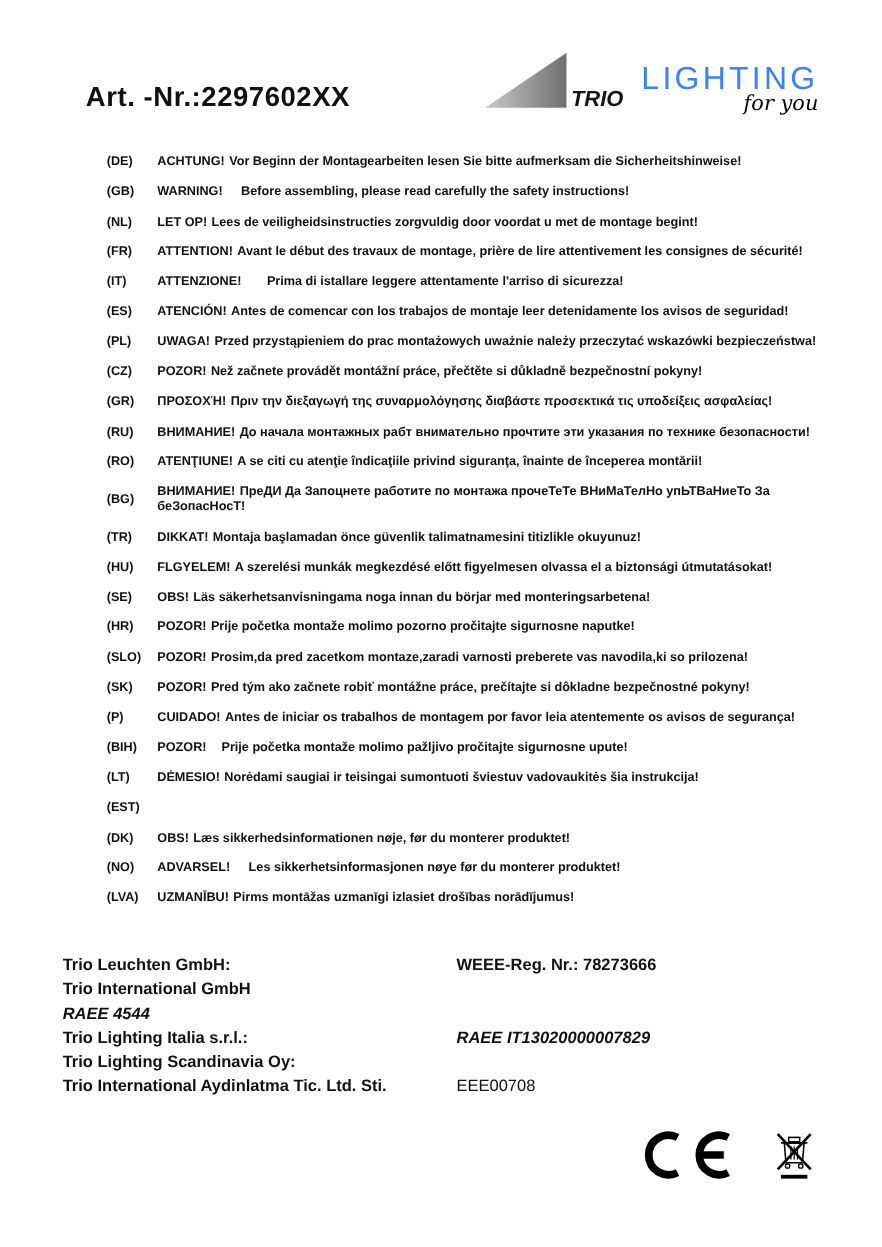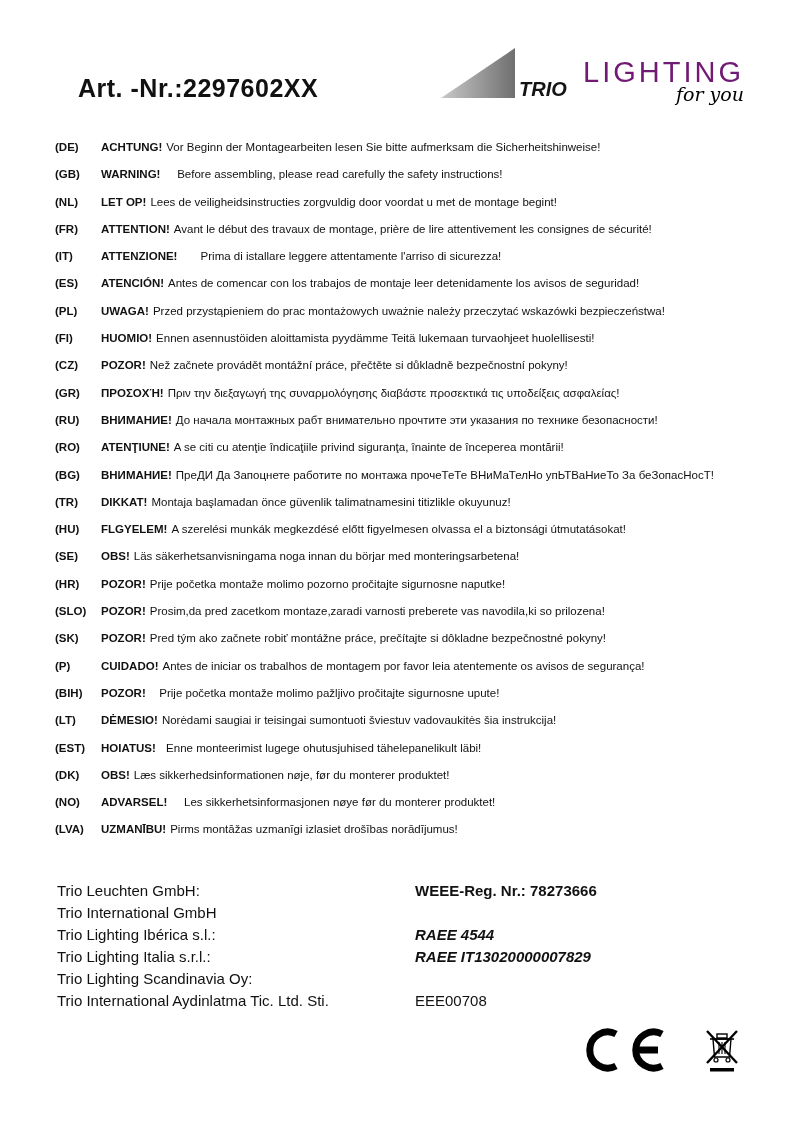--- a/index.html
+++ b/index.html
@@ -24,21 +24,21 @@
     margin: 30px 0 0 0;
     font-size: 25px;
     font-weight: bold;
     letter-spacing: 0.5px;
   }
   .logo { display: flex; align-items: flex-end; }
   .logo-mark { display: block; }
   .logo-right { margin-left: 6px; }
   .lighting-word {
     font-size: 29px;
-    color: #701a75;
+    color: #3b82f6;
     letter-spacing: 3px;
     font-weight: normal;
     line-height: 1;
     padding-top: 14px;
   }
   .foryou-word {
     font-family: "DejaVu Serif", serif;
     font-style: italic;
     font-size: 19px;
     color: #000000;
@@ -48,40 +48,41 @@
   }
 
   
   .warnings { margin: 36px 40px 0 55px; }
   .warn-row {
     display: flex;
     align-items: center;
     margin-bottom: 13.3px;
     font-size: 11.5px;
     line-height: 14px;
+    margin-left: 42px;
   }
   .warn-code {
     flex: 0 0 46px;
     font-weight: bold;
   }
   .warn-msg { margin: 0; }
   .warn-kw { font-weight: bold; margin-right: 4px; }
-  .warn-txt { white-space: pre-wrap; }
+  .warn-txt { white-space: pre-wrap; font-weight: bold; }
 
   
   .companies { margin: 44px 40px 0 57px; }
   .comp-row {
     display: flex;
     align-items: baseline;
     font-size: 15px;
     line-height: 22px;
   }
   .comp-name {
     flex: 0 0 358px;
-    font-weight: normal;
+    font-weight: bold;
   }
   .comp-reg { font-weight: normal; }
   .companies .comp-row:nth-child(3) .comp-reg,
   .companies .comp-row:nth-child(4) .comp-reg,
   .companies .comp-row:nth-child(5) .comp-reg {
     font-style: italic;
     font-weight: bold;
   }
   .companies .comp-row:nth-child(1) .comp-reg { font-weight: bold; }
 
@@ -150,24 +151,20 @@
     <div class="warn-row">
       <span class="warn-code">(ES)</span>
       <p class="warn-msg"><b class="warn-kw">ATENCIÓN!</b><span class="warn-txt">Antes de comencar con los trabajos de montaje leer detenidamente los avisos de seguridad!</span></p>
     </div>
 
     <div class="warn-row">
       <span class="warn-code">(PL)</span>
       <p class="warn-msg"><b class="warn-kw">UWAGA!</b><span class="warn-txt">Przed przystąpieniem do prac montażowych uważnie należy przeczytać wskazówki bezpieczeństwa!</span></p>
     </div>
 
-    <div class="warn-row">
-      <span class="warn-code">(FI)</span>
-      <p class="warn-msg"><b class="warn-kw">HUOMIO!</b><span class="warn-txt">Ennen asennustöiden aloittamista pyydämme Teitä lukemaan turvaohjeet huolellisesti!</span></p>
-    </div>
 
     <div class="warn-row">
       <span class="warn-code">(CZ)</span>
       <p class="warn-msg"><b class="warn-kw">POZOR!</b><span class="warn-txt">Než začnete provádět montážní práce, přečtěte si důkladně bezpečnostní pokyny!</span></p>
     </div>
 
     <div class="warn-row">
       <span class="warn-code">(GR)</span>
       <p class="warn-msg"><b class="warn-kw">ΠΡΟΣΟΧΉ!</b><span class="warn-txt">Πριν την διεξαγωγή της συναρμολόγησης διαβάστε προσεκτικά τις υποδείξεις ασφαλείας!</span></p>
     </div>
@@ -227,21 +224,20 @@
       <p class="warn-msg"><b class="warn-kw">POZOR!</b><span class="warn-txt">   Prije početka montaže molimo pažljivo pročitajte sigurnosne upute!</span></p>
     </div>
 
     <div class="warn-row">
       <span class="warn-code">(LT)</span>
       <p class="warn-msg"><b class="warn-kw">DĖMESIO!</b><span class="warn-txt">Norėdami saugiai ir teisingai sumontuoti šviestuv vadovaukitės šia instrukcija!</span></p>
     </div>
 
     <div class="warn-row">
       <span class="warn-code">(EST)</span>
-      <p class="warn-msg"><b class="warn-kw">HOIATUS!</b><span class="warn-txt">  Enne monteerimist lugege ohutusjuhised tähelepanelikult läbi!</span></p>
     </div>
 
     <div class="warn-row">
       <span class="warn-code">(DK)</span>
       <p class="warn-msg"><b class="warn-kw">OBS!</b><span class="warn-txt">Læs sikkerhedsinformationen nøje, før du monterer produktet!</span></p>
     </div>
 
     <div class="warn-row">
       <span class="warn-code">(NO)</span>
       <p class="warn-msg"><b class="warn-kw">ADVARSEL!</b><span class="warn-txt">    Les sikkerhetsinformasjonen nøye før du monterer produktet!</span></p>
@@ -258,21 +254,20 @@
       <span class="comp-name">Trio Leuchten GmbH:</span>
       <span class="comp-reg">WEEE-Reg. Nr.: 78273666</span>
     </div>
 
     <div class="comp-row">
       <span class="comp-name">Trio International GmbH</span>
       <span class="comp-reg"></span>
     </div>
 
     <div class="comp-row">
-      <span class="comp-name">Trio Lighting Ibérica s.l.:</span>
       <span class="comp-reg">RAEE 4544</span>
     </div>
 
     <div class="comp-row">
       <span class="comp-name">Trio Lighting Italia s.r.l.:</span>
       <span class="comp-reg">RAEE IT13020000007829</span>
     </div>
 
     <div class="comp-row">
       <span class="comp-name">Trio Lighting Scandinavia Oy:</span>

